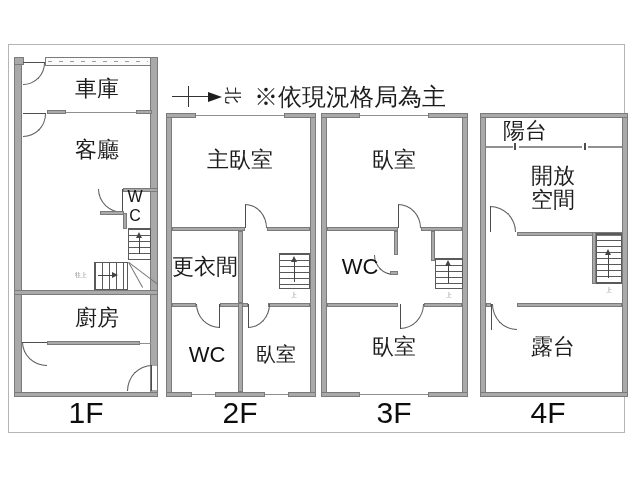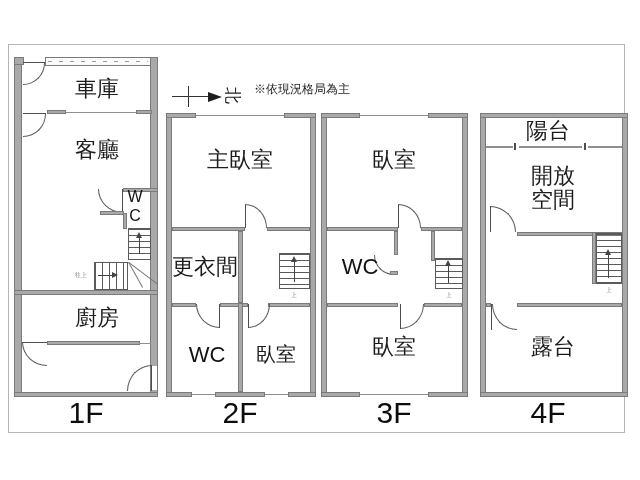--- a/index.html
+++ b/index.html
@@ -34,21 +34,21 @@
   .wc-stack { position:absolute; transform:translate(-50%,-50%);
               font-family:"Liberation Sans",sans-serif; font-size:16px; color:#111; }
   .flabel { position:absolute; transform:translate(-50%,-50%);
             font-family:"Liberation Sans",sans-serif; font-size:30px; color:#0d0d0d; }
   .stair-note { position:absolute; font-family:"Liberation Sans",sans-serif;
                 font-size:6px; color:#777; white-space:nowrap; }
   .watermark { position:absolute; left:155px; top:210px; z-index:40; white-space:nowrap;
                font-family:"Liberation Sans","DejaVu Sans",sans-serif; font-weight:bold;
                font-size:56px; letter-spacing:0px; color:rgba(148,148,148,0.93); }
   .disclaimer { position:absolute; left:254px; top:81px; white-space:nowrap;
-                font-family:"Liberation Serif","DejaVu Serif",serif; font-size:12px; color:#1c1c1c; }
+                font-family:"Liberation Serif","DejaVu Serif",serif; font-size:24px; color:#1c1c1c; }
   .compass-line { position:absolute; background:#333; }
   .compass-tri  { position:absolute; width:0; height:0;
                   border-top:5px solid transparent; border-bottom:5px solid transparent;
                   border-left:14px solid #1e1e1e; }
   .compass-n { position:absolute; font-family:"Liberation Serif",serif; font-size:17px;
                color:#1c1c1c; transform:rotate(90deg); }
   .garage-door { position:absolute; border:1px solid #7b7b7b; box-sizing:border-box; background:#fbfbfb;
                  background-image:repeating-linear-gradient(90deg,#9a9a9a 0 4px,transparent 4px 11px);
                  background-size:96% 1px; background-repeat:no-repeat; background-position:center 3px; }
 </style>
@@ -209,21 +209,21 @@
     <div class="av" style="left:608px; top:252px; height:26px;"></div>
     <div class="stair-note" style="left:606px; top:286px;">上</div>
 
     <div class="wall" style="left:486px; top:303px; width:5px; height:4px;"></div>
     <div class="wall" style="left:517px; top:303px; width:105px; height:4px;"></div>
     <div class="arc arc-bl" style="left:492px; top:304px; width:25px; height:26px;"></div>
     <div class="tline" style="left:491px; top:304px; width:1px; height:26px;"></div>
 
     <div class="wall" style="left:480px; top:392px; width:148px; height:5px;"></div>
 
-    <div class="rlabel" style="left:548px; top:131px;">陽台</div>
+    <div class="rlabel" style="left:525px; top:131px;">陽台</div>
     <div class="rlabel" style="left:553px; top:176px;">開放</div>
     <div class="rlabel" style="left:553px; top:200px;">空間</div>
     <div class="rlabel" style="left:553px; top:347px;">露台</div>
     <div class="flabel" style="left:548px; top:413px;">4F</div>
   </div>
 
 
 </div>
 
 </body></html>

